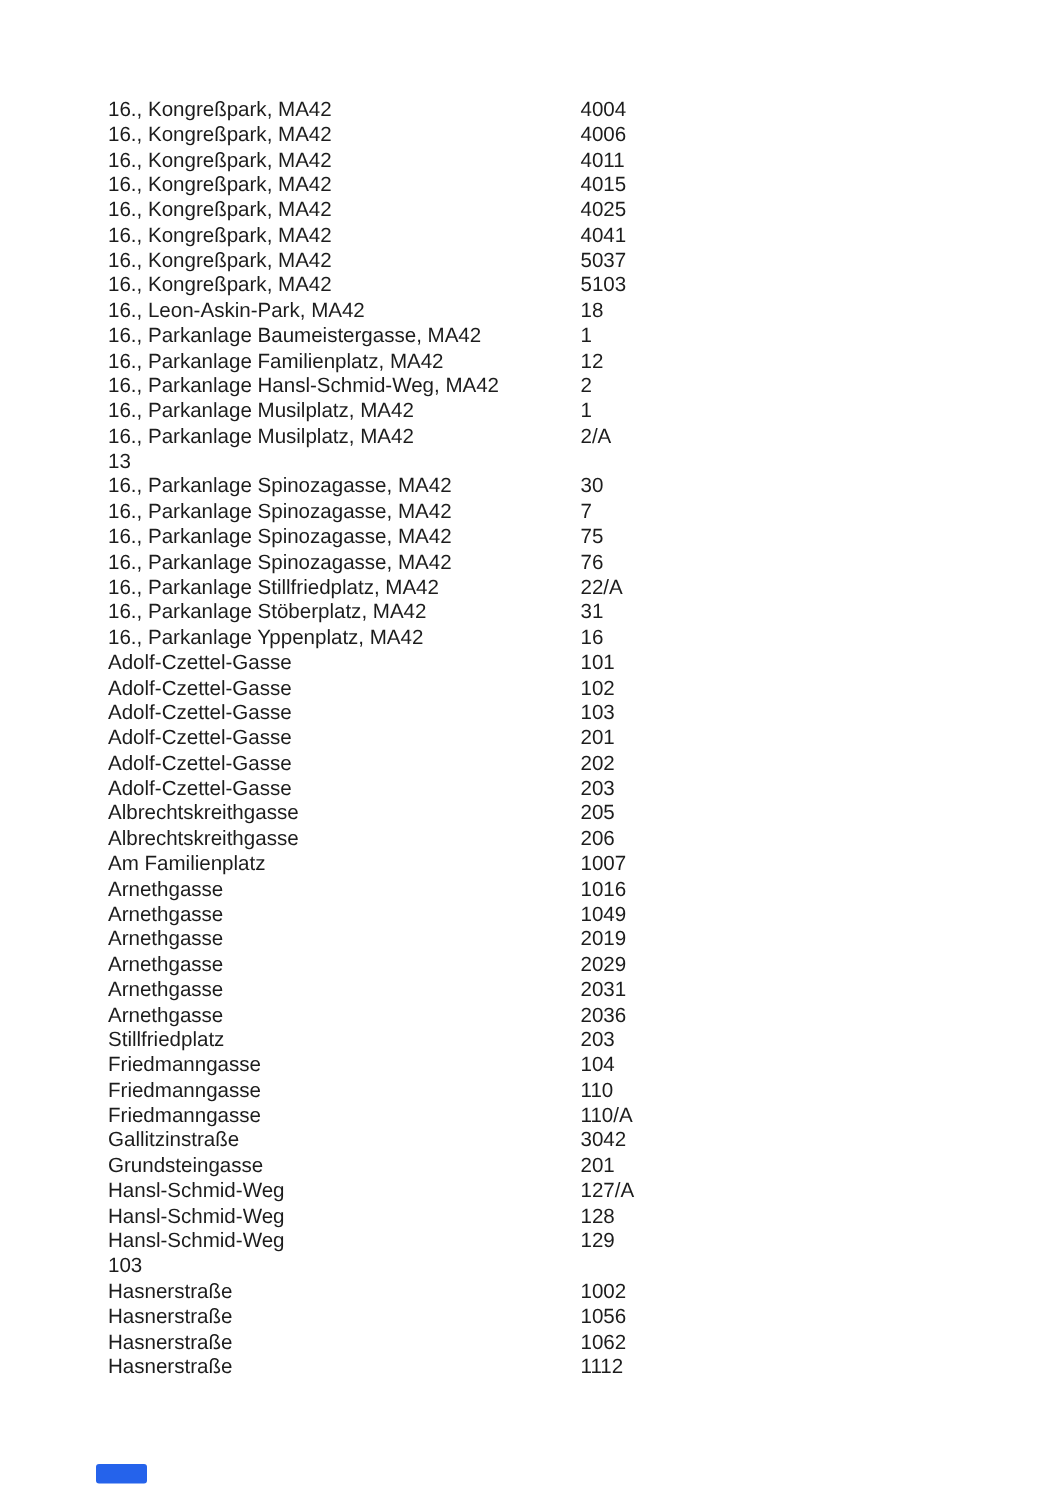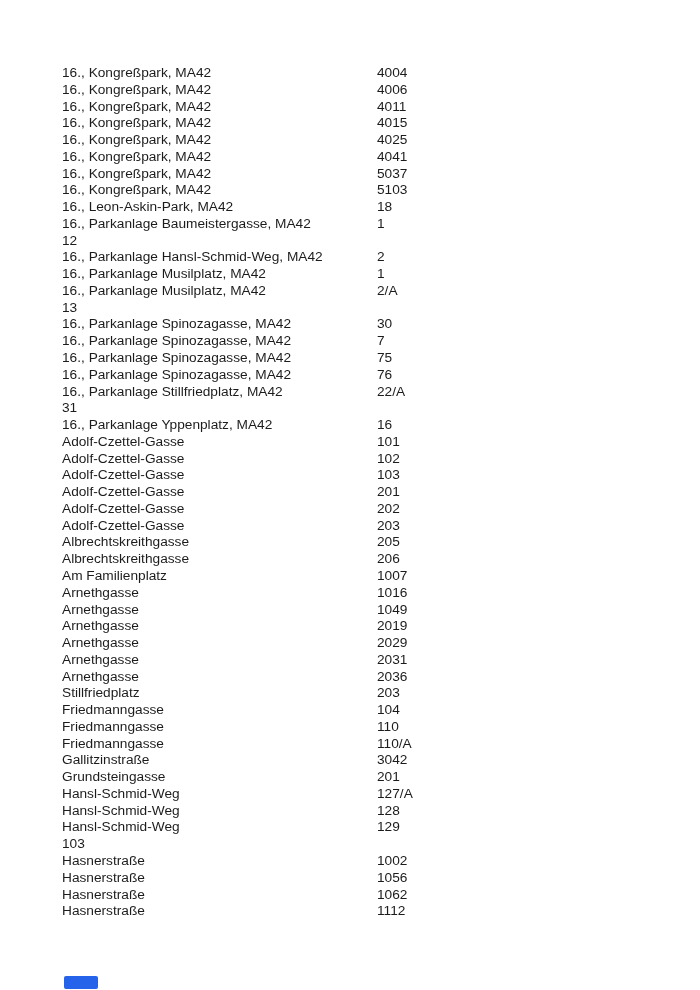--- a/index.html
+++ b/index.html
@@ -6,21 +6,21 @@
   body{
     width:700px;height:990px;
     background:#ffffff;
     overflow:hidden;
     position:relative;
     font-family:"Liberation Sans",sans-serif;
   }
   .page{position:absolute;inset:0;background:#ffffff;}
   .list{
     position:absolute;
-    left:62px;
+    left:72px;
     top:65px;
     width:560px;
   }
   .row{
     display:flex;
     height:16.77px;
     line-height:16.8px;
     font-size:13.7px;
     color:#1c1c1c;
     white-space:nowrap;
@@ -86,20 +86,21 @@
     <span class="loc">16., Leon-Askin-Park, MA42</span>
     <span class="num">18</span>
   </div>
 
   <div class="row">
     <span class="loc">16., Parkanlage Baumeistergasse, MA42</span>
     <span class="num">1</span>
   </div>
 
   <div class="row">
+    <span class="loc">16., Parkanlage Familienplatz, MA42</span>
     <span class="num">12</span>
   </div>
 
   <div class="row">
     <span class="loc">16., Parkanlage Hansl-Schmid-Weg, MA42</span>
     <span class="num">2</span>
   </div>
 
   <div class="row">
     <span class="loc">16., Parkanlage Musilplatz, MA42</span>
@@ -134,20 +135,21 @@
     <span class="loc">16., Parkanlage Spinozagasse, MA42</span>
     <span class="num">76</span>
   </div>
 
   <div class="row">
     <span class="loc">16., Parkanlage Stillfriedplatz, MA42</span>
     <span class="num">22/A</span>
   </div>
 
   <div class="row">
+    <span class="loc">16., Parkanlage Stöberplatz, MA42</span>
     <span class="num">31</span>
   </div>
 
   <div class="row">
     <span class="loc">16., Parkanlage Yppenplatz, MA42</span>
     <span class="num">16</span>
   </div>
 
   <div class="row">
     <span class="loc">Adolf-Czettel-Gasse</span>

